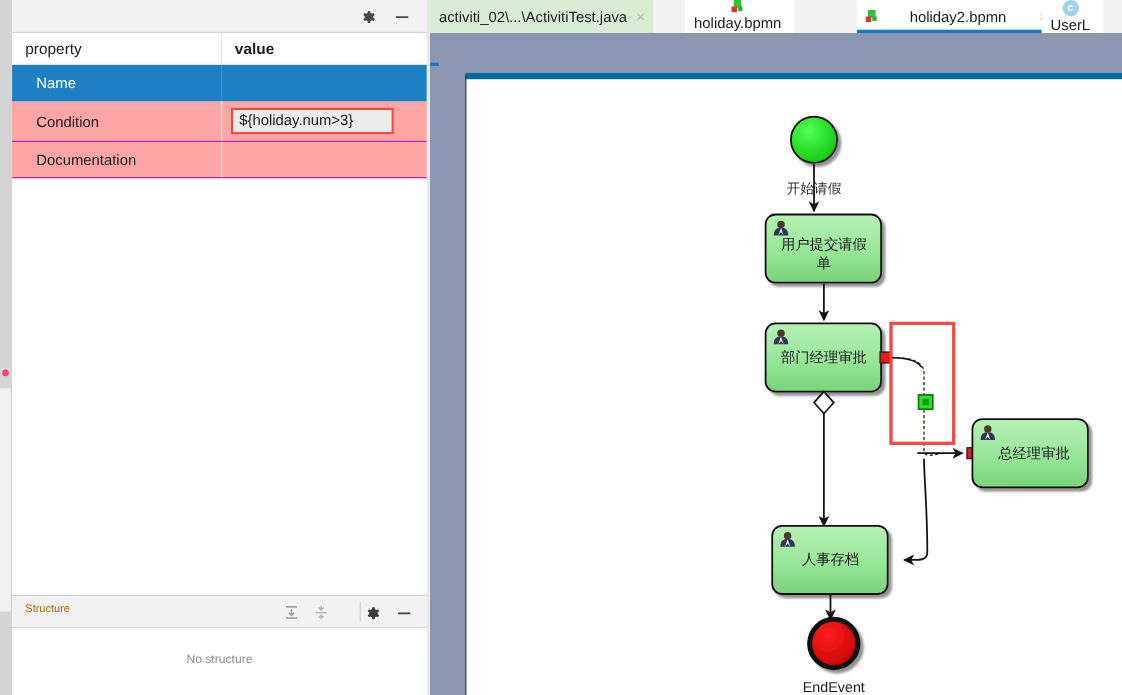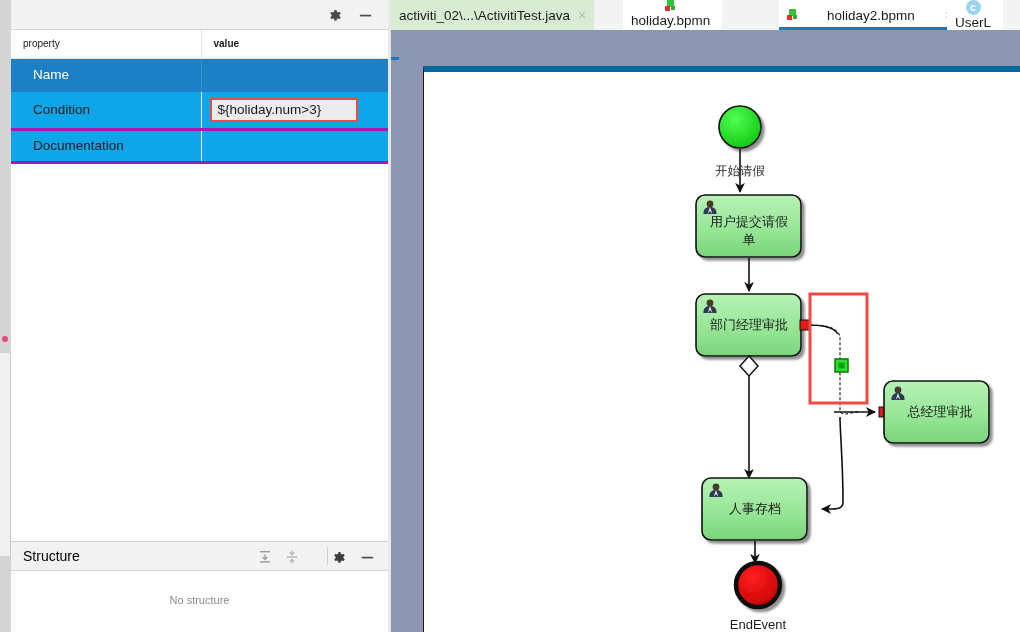--- a/index.html
+++ b/index.html
@@ -69,27 +69,27 @@
   }
   table.ptable th {
     text-align: left;
     font-weight: normal;
     color: #1b1b1b;
     padding: 6px 0 6px 12px;
     background: #ffffff;
     border-bottom: 1px solid #e2e2e2;
     border-right: 1px solid #e2e2e2;
     height: 28px;
-    font-size: 10px;
+    font-size: 14px;
   }
   table.ptable th.col-val { border-right: none; font-weight: bold; }
   table.ptable td {
     padding: 6px 0 6px 22px;
-    background: #0ea5e9;
-    border-bottom: 3px solid #a21caf;
+    background: #fca5a5;
+    border-bottom: 1px solid #a21caf;
     border-right: 1px solid #f7f7f7;
     height: 33px;
     color: #1b1b1b;
     vertical-align: middle;
   }
   table.ptable td.vcell {
     padding-left: 8px;
     border-right: none;
   }
   table.ptable tr.selected td {
@@ -134,21 +134,21 @@
     border-top: 1px solid #d0d0d0;
   }
   .struct-head {
     position: relative;
     height: 29px;
     background: #f2f2f2;
     border-bottom: 1px solid #d6d6d6;
   }
   .struct-title {
     position: absolute; left: 12px; top: 6px;
-    font-size: 14px; color: #000000;
+    font-size: 10px; color: #a16207;
   }
   .struct-sep {
     position: absolute; right: 60px; top: 5px;
     width: 1px; height: 18px; background: #cfcfcf;
   }
   .si-expand { right: 112px; }
   .si-collapse { right: 85px; }
   .gear-2 { right: 38px; }
   .min-2 { right: 10px; }
   .struct-body {

